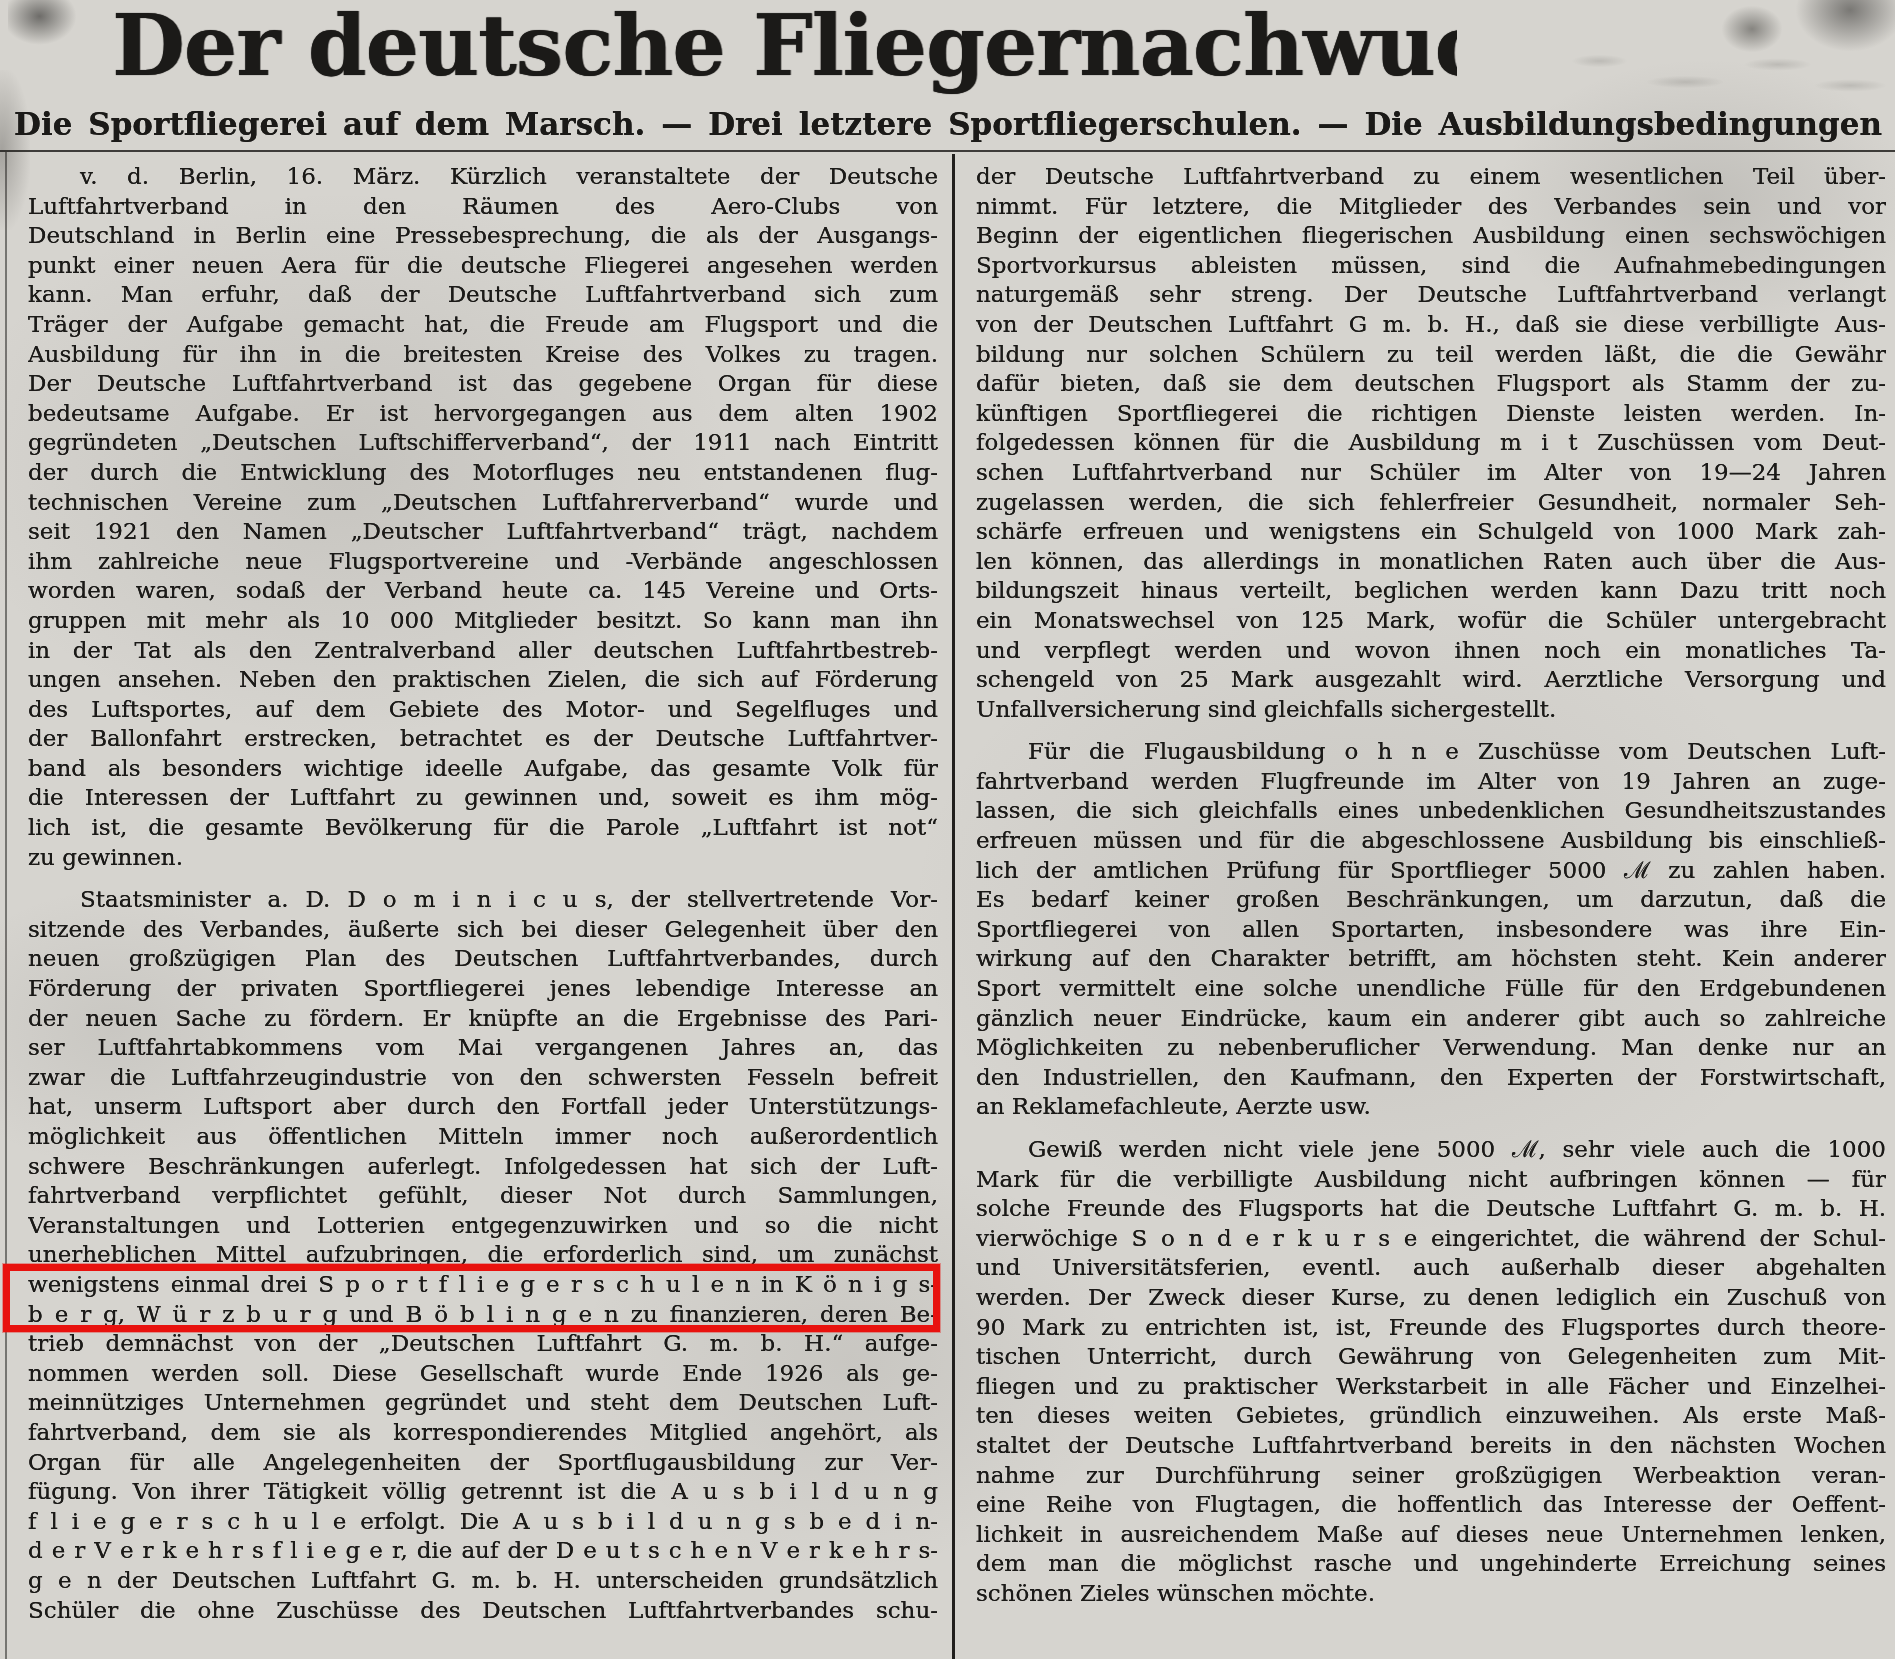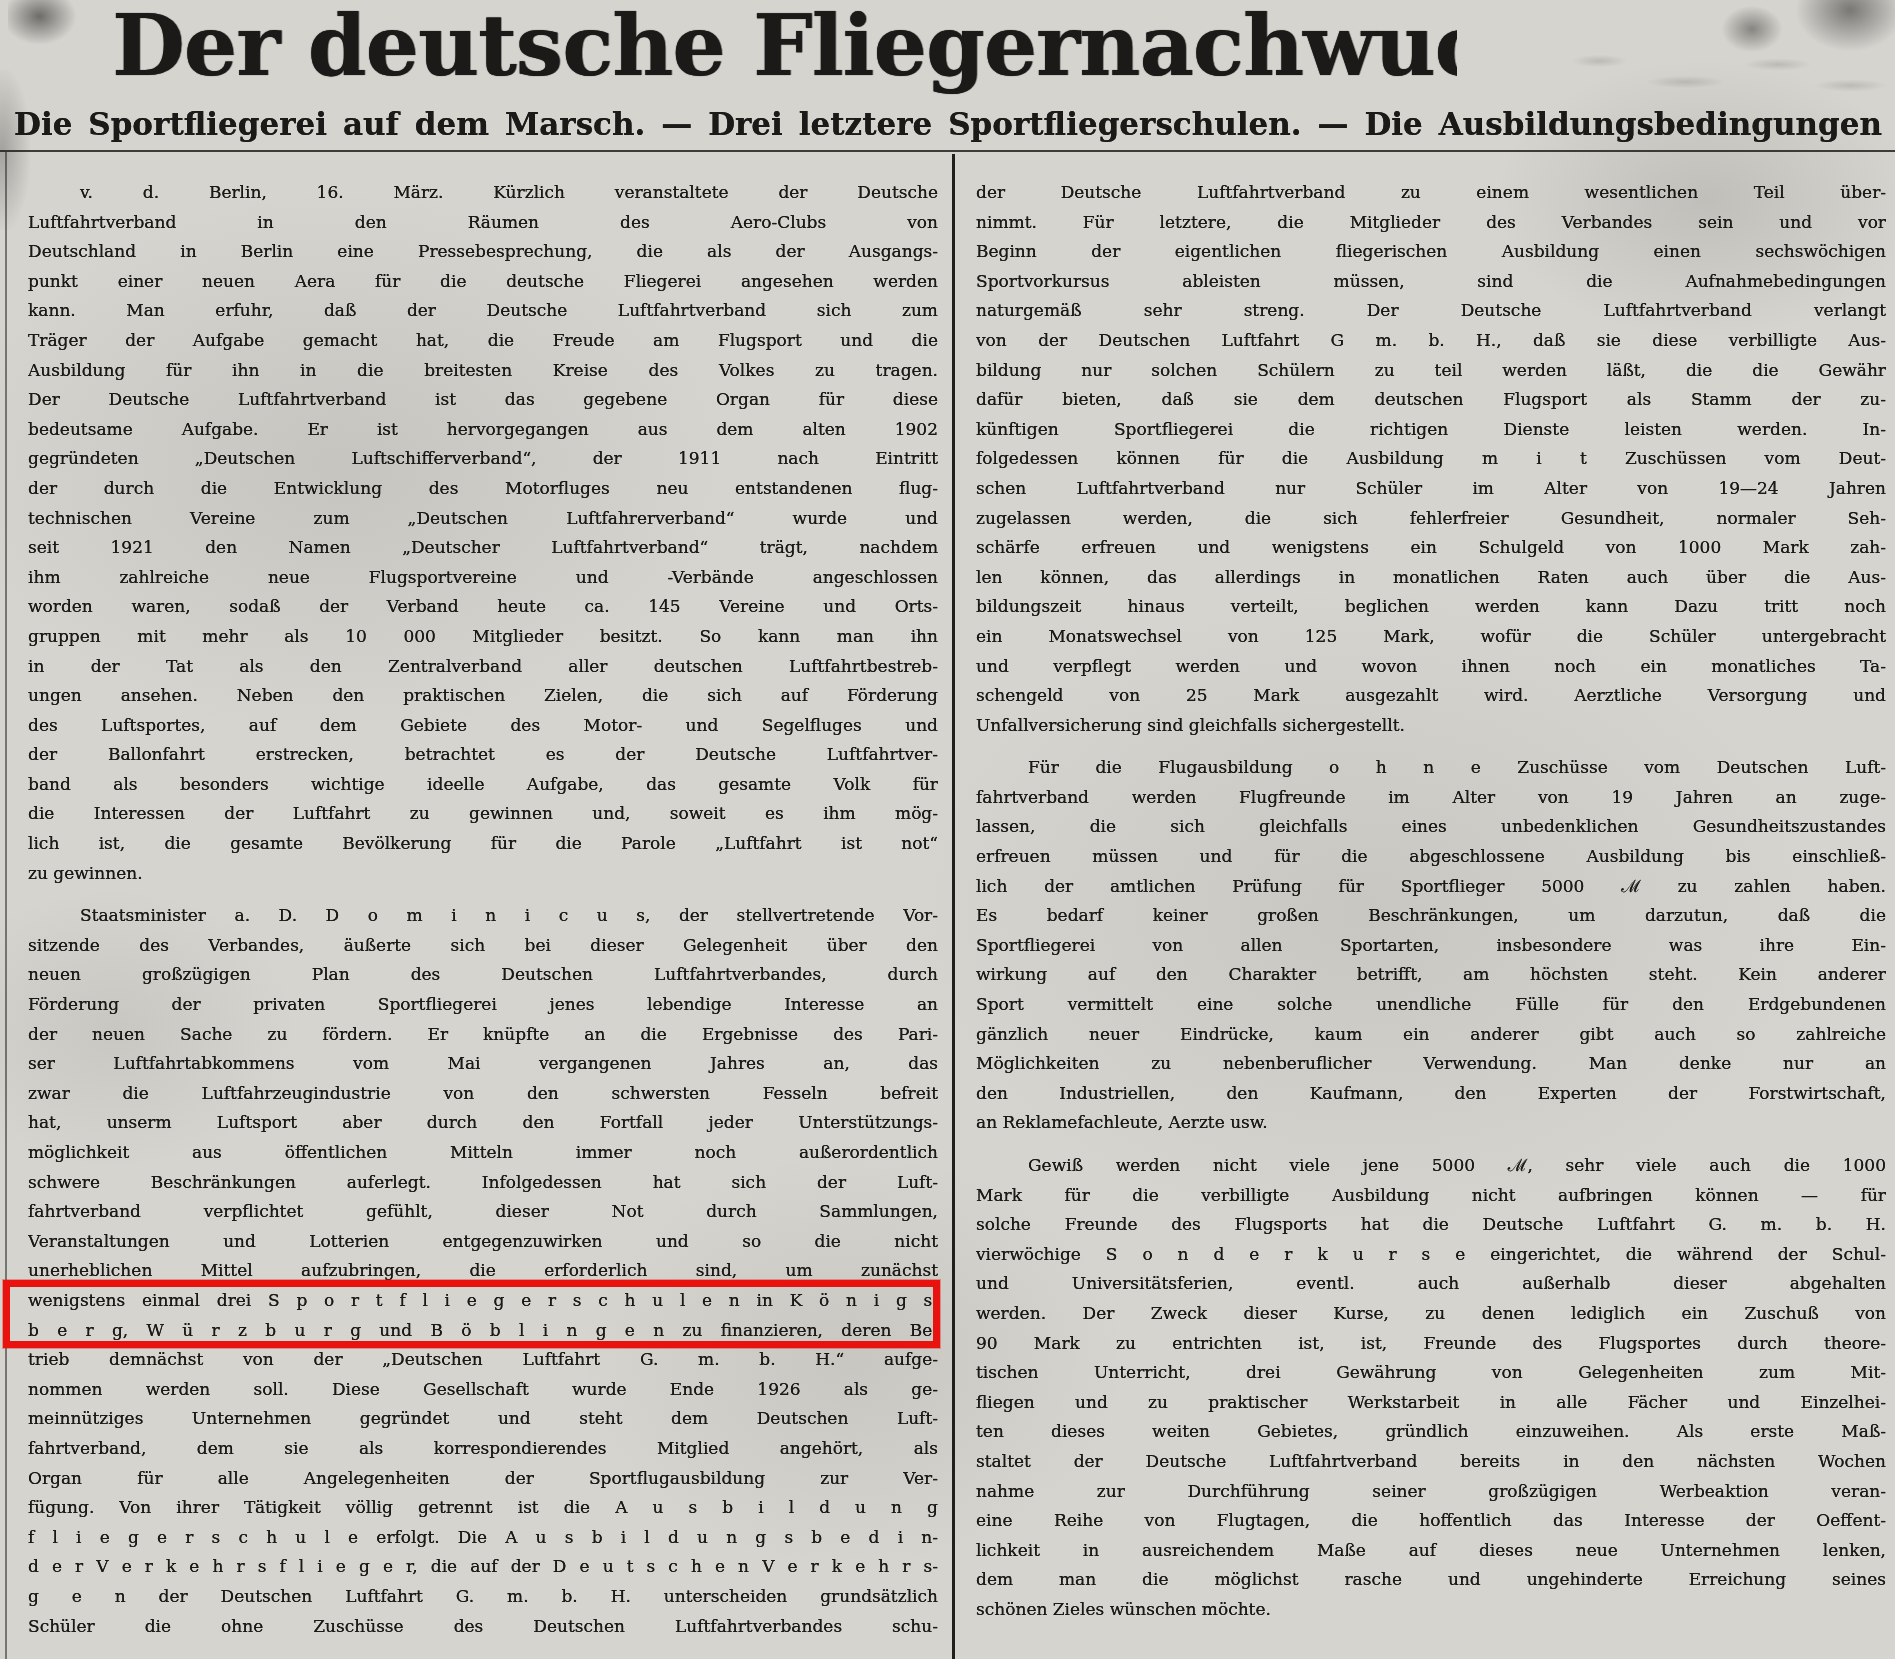--- a/index.html
+++ b/index.html
@@ -28,22 +28,22 @@
     position:absolute;top:101px;left:14px;width:1868px;height:46px;
     font-size:31px;line-height:46px;font-weight:bold;
     text-align:justify;text-align-last:justify;
     white-space:nowrap;overflow:hidden;
     text-shadow:0 0 .6px rgba(20,18,16,.9);
   }
   .top-rule{position:absolute;top:150px;left:0;width:1895px;height:2px;background:rgba(28,27,25,.82);}
   .left-edge-rule{position:absolute;top:152px;left:5px;width:2px;height:1507px;background:rgba(40,38,36,.55);}
   .column-divider{position:absolute;top:154px;left:952px;width:3px;height:1505px;background:#211f1d;}
   .col{
-    position:absolute;top:178px;width:910px;
-    font-size:17px;
+    position:absolute;top:162px;width:910px;
+    font-size:23px;
     text-shadow:0 0 .55px rgba(22,20,18,.95);
   }
   .col-left{left:28px;}
   .col-right{left:976px;}
   .line{
     height:29.6px;line-height:29.6px;
     text-align:justify;text-align-last:justify;
     overflow:hidden;
   }
   .line.pend{text-align-last:left;}
@@ -180,21 +180,21 @@
       <div class="line">Möglichkeiten zu nebenberuflicher Verwendung.  Man denke nur an</div>
       <div class="line">den Industriellen, den Kaufmann, den Experten der Forstwirtschaft,</div>
       <div class="line pend gap">an Reklamefachleute, Aerzte usw.</div>
       <div class="line indent">Gewiß werden nicht viele jene 5000 ℳ, sehr viele auch die 1000</div>
       <div class="line">Mark für die verbilligte Ausbildung nicht aufbringen können — für</div>
       <div class="line">solche Freunde des Flugsports hat die Deutsche Luftfahrt G. m. b. H.</div>
       <div class="line sp">vierwöchige S o n d e r k u r s e eingerichtet, die während der Schul-</div>
       <div class="line">und Universitätsferien, eventl. auch außerhalb dieser abgehalten</div>
       <div class="line">werden.  Der Zweck dieser Kurse, zu denen lediglich ein Zuschuß von</div>
       <div class="line">90 Mark zu entrichten ist, ist, Freunde des Flugsportes durch theore-</div>
-      <div class="line">tischen Unterricht, drei Gewährung von Gelegenheiten zum Mit-</div>
+      <div class="line">tischen Unterricht, durch Gewährung von Gelegenheiten zum Mit-</div>
       <div class="line">fliegen und zu praktischer Werkstarbeit in alle Fächer und Einzelhei-</div>
       <div class="line">ten dieses weiten Gebietes, gründlich einzuweihen.  Als erste Maß-</div>
       <div class="line">staltet der Deutsche Luftfahrtverband bereits in den nächsten Wochen</div>
       <div class="line">nahme zur Durchführung seiner großzügigen Werbeaktion veran-</div>
       <div class="line">eine Reihe von Flugtagen, die hoffentlich das Interesse der Oeffent-</div>
       <div class="line">lichkeit in ausreichendem Maße auf dieses neue Unternehmen lenken,</div>
       <div class="line">dem man die möglichst rasche und ungehinderte Erreichung seines</div>
       <div class="line pend">schönen Zieles wünschen möchte.</div>
     </div>
 

